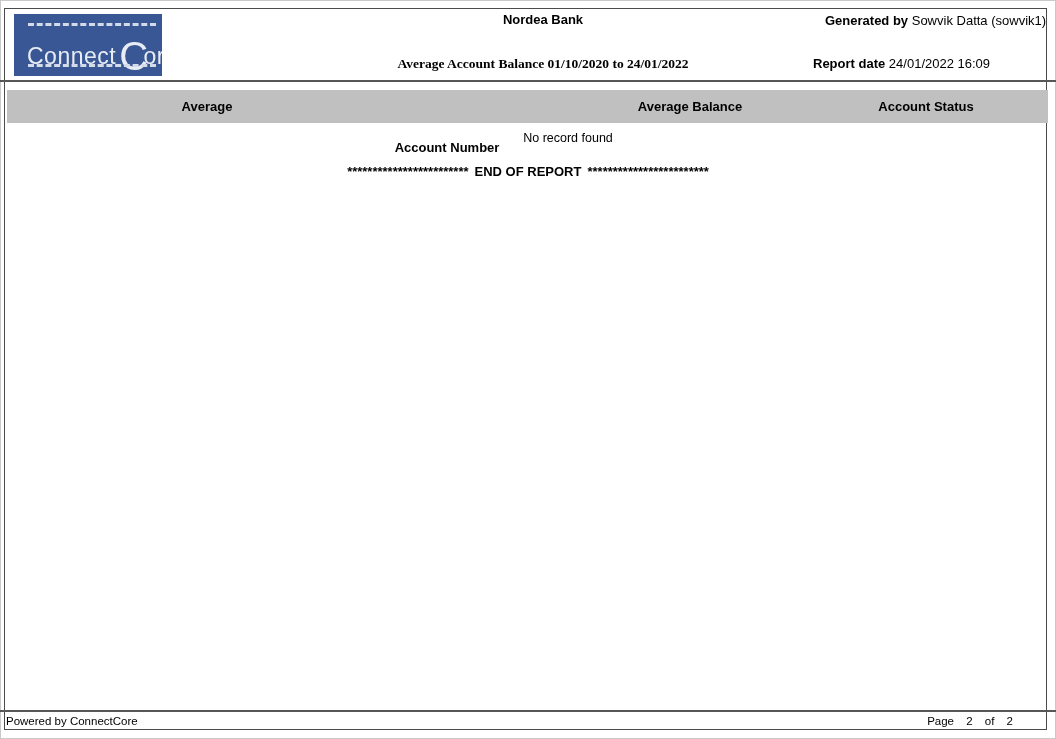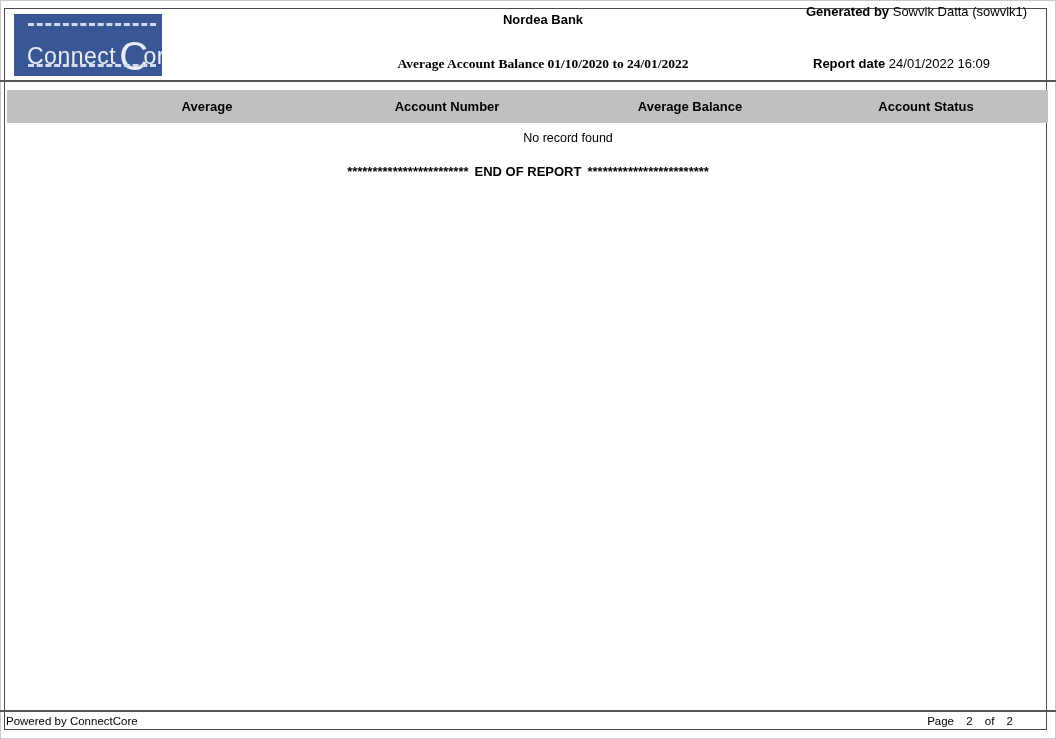--- a/index.html
+++ b/index.html
@@ -93,21 +93,21 @@
   .bank-name { top: 12px; font-size: 13px; }
   .report-title { top: 56px; font-size: 13.5px; font-family: Liberation Serif, serif; }
   .right-head {
     position: absolute;
     left: 806px;
     top: 0;
     width: 244px;
     font-size: 13px;
   }
   .right-row { position: absolute; left: 0; white-space: nowrap; }
-  .gen-row { top: 4px; }
+  .gen-row { top: 13px; margin-left: 19px; }
   .date-row { top: 56px; left: 7px; }
   .bold-label { font-weight: bold; }
 
   
   .table-head {
     position: absolute;
     left: 7px;
     top: 90px;
     width: 1041px;
     height: 33px;
@@ -116,21 +116,21 @@
   .col-label {
     position: absolute;
     top: 0;
     line-height: 33px;
     font-weight: bold;
     font-size: 13px;
     transform: translateX(-50%);
     white-space: nowrap;
   }
   .col-0 { left: 200px; }
-  .col-1 { left: 440px; }
+  .col-1 { left: 440px; margin-top: 41px; }
   .col-2 { left: 683px; }
   .col-3 { left: 919px; }
 
   
   .no-record {
     position: absolute;
     top: 131px;
     left: 568px;
     transform: translateX(-50%);
     font-size: 12.5px;

